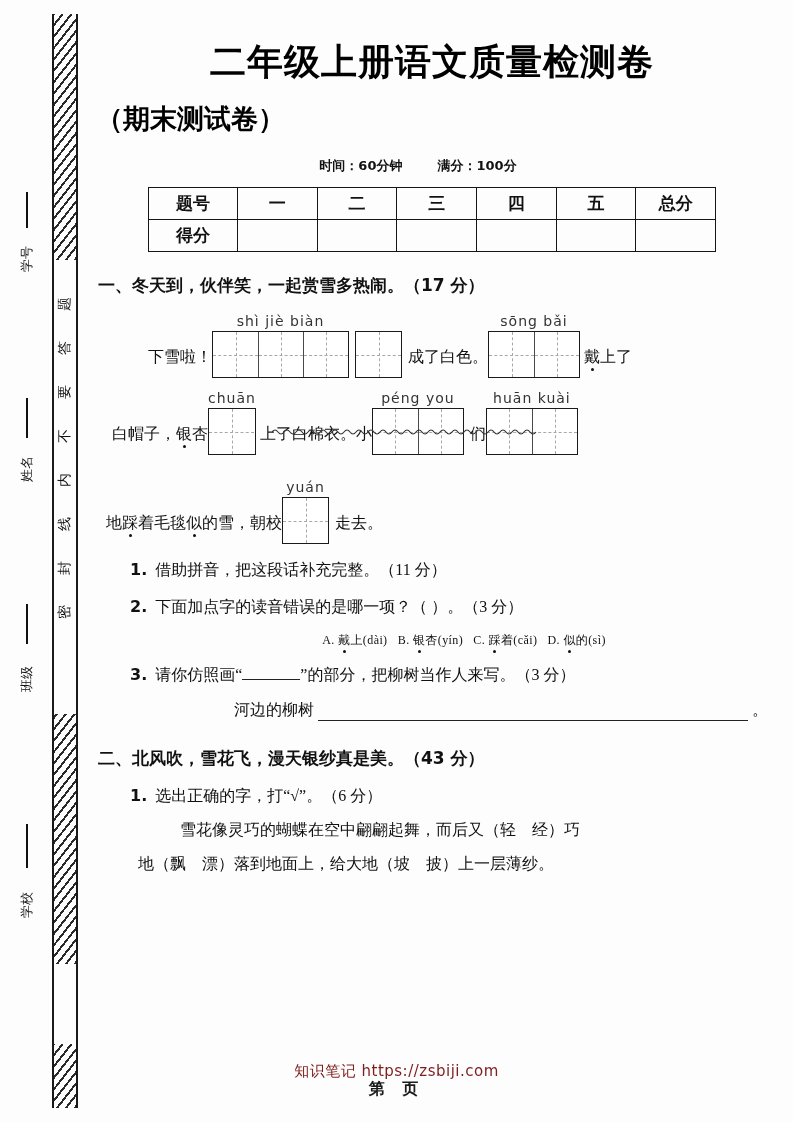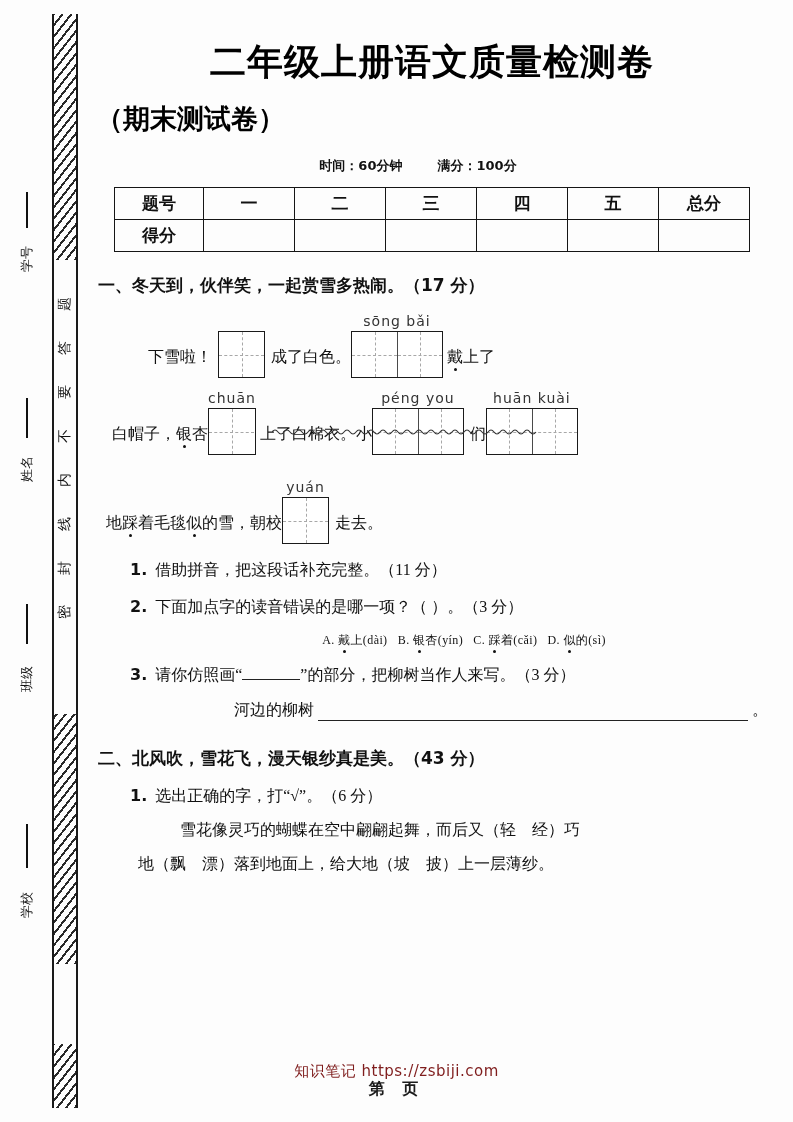--- a/index.html
+++ b/index.html
@@ -118,21 +118,21 @@
     margin-top: 20px;
     padding-right: 28px;
     font-family: "DejaVu Sans", "Liberation Sans", sans-serif;
   }
   .meta-row .gap { display: inline-block; width: 26px; }
 
   
   table.score-table {
     border-collapse: collapse;
     margin: 12px auto 0 auto;
-    width: 636px;
+    width: 568px;
     table-layout: fixed;
   }
   table.score-table td {
     border: 1px solid #151515;
     height: 29px;
     text-align: center;
     font-size: 17px;
     font-weight: 700;
     font-family: "Liberation Serif", "DejaVu Serif", serif;
   }
@@ -354,20 +354,28 @@
       </tr>
     </tbody>
       </table>
 
     <div class="section-head">一、冬天到，伙伴笑，一起赏雪多热闹。（17 分）</div>
 
     <div class="cloze-block">
 
       <div class="cloze-row" style="padding-left:52px;">
         <span class="txt">下雪啦！</span>
+        <span class="grid-wrap">
+          <span class="pinyin">shì  jiè  biàn</span>
+          <span class="tzg">
+              <span class="cell"></span>
+              <span class="cell"></span>
+              <span class="cell"></span>
+            </span>
+        </span>
         <span style="display:inline-block;width:6px;"></span>
         <span class="grid-wrap">
           <span class="pinyin"></span>
           <span class="tzg">
               <span class="cell"></span>
             </span>
         </span>
         <span class="txt" style="padding-left:6px;">成了白色。</span>
         <span class="grid-wrap">
           <span class="pinyin">sōng  bǎi</span>

